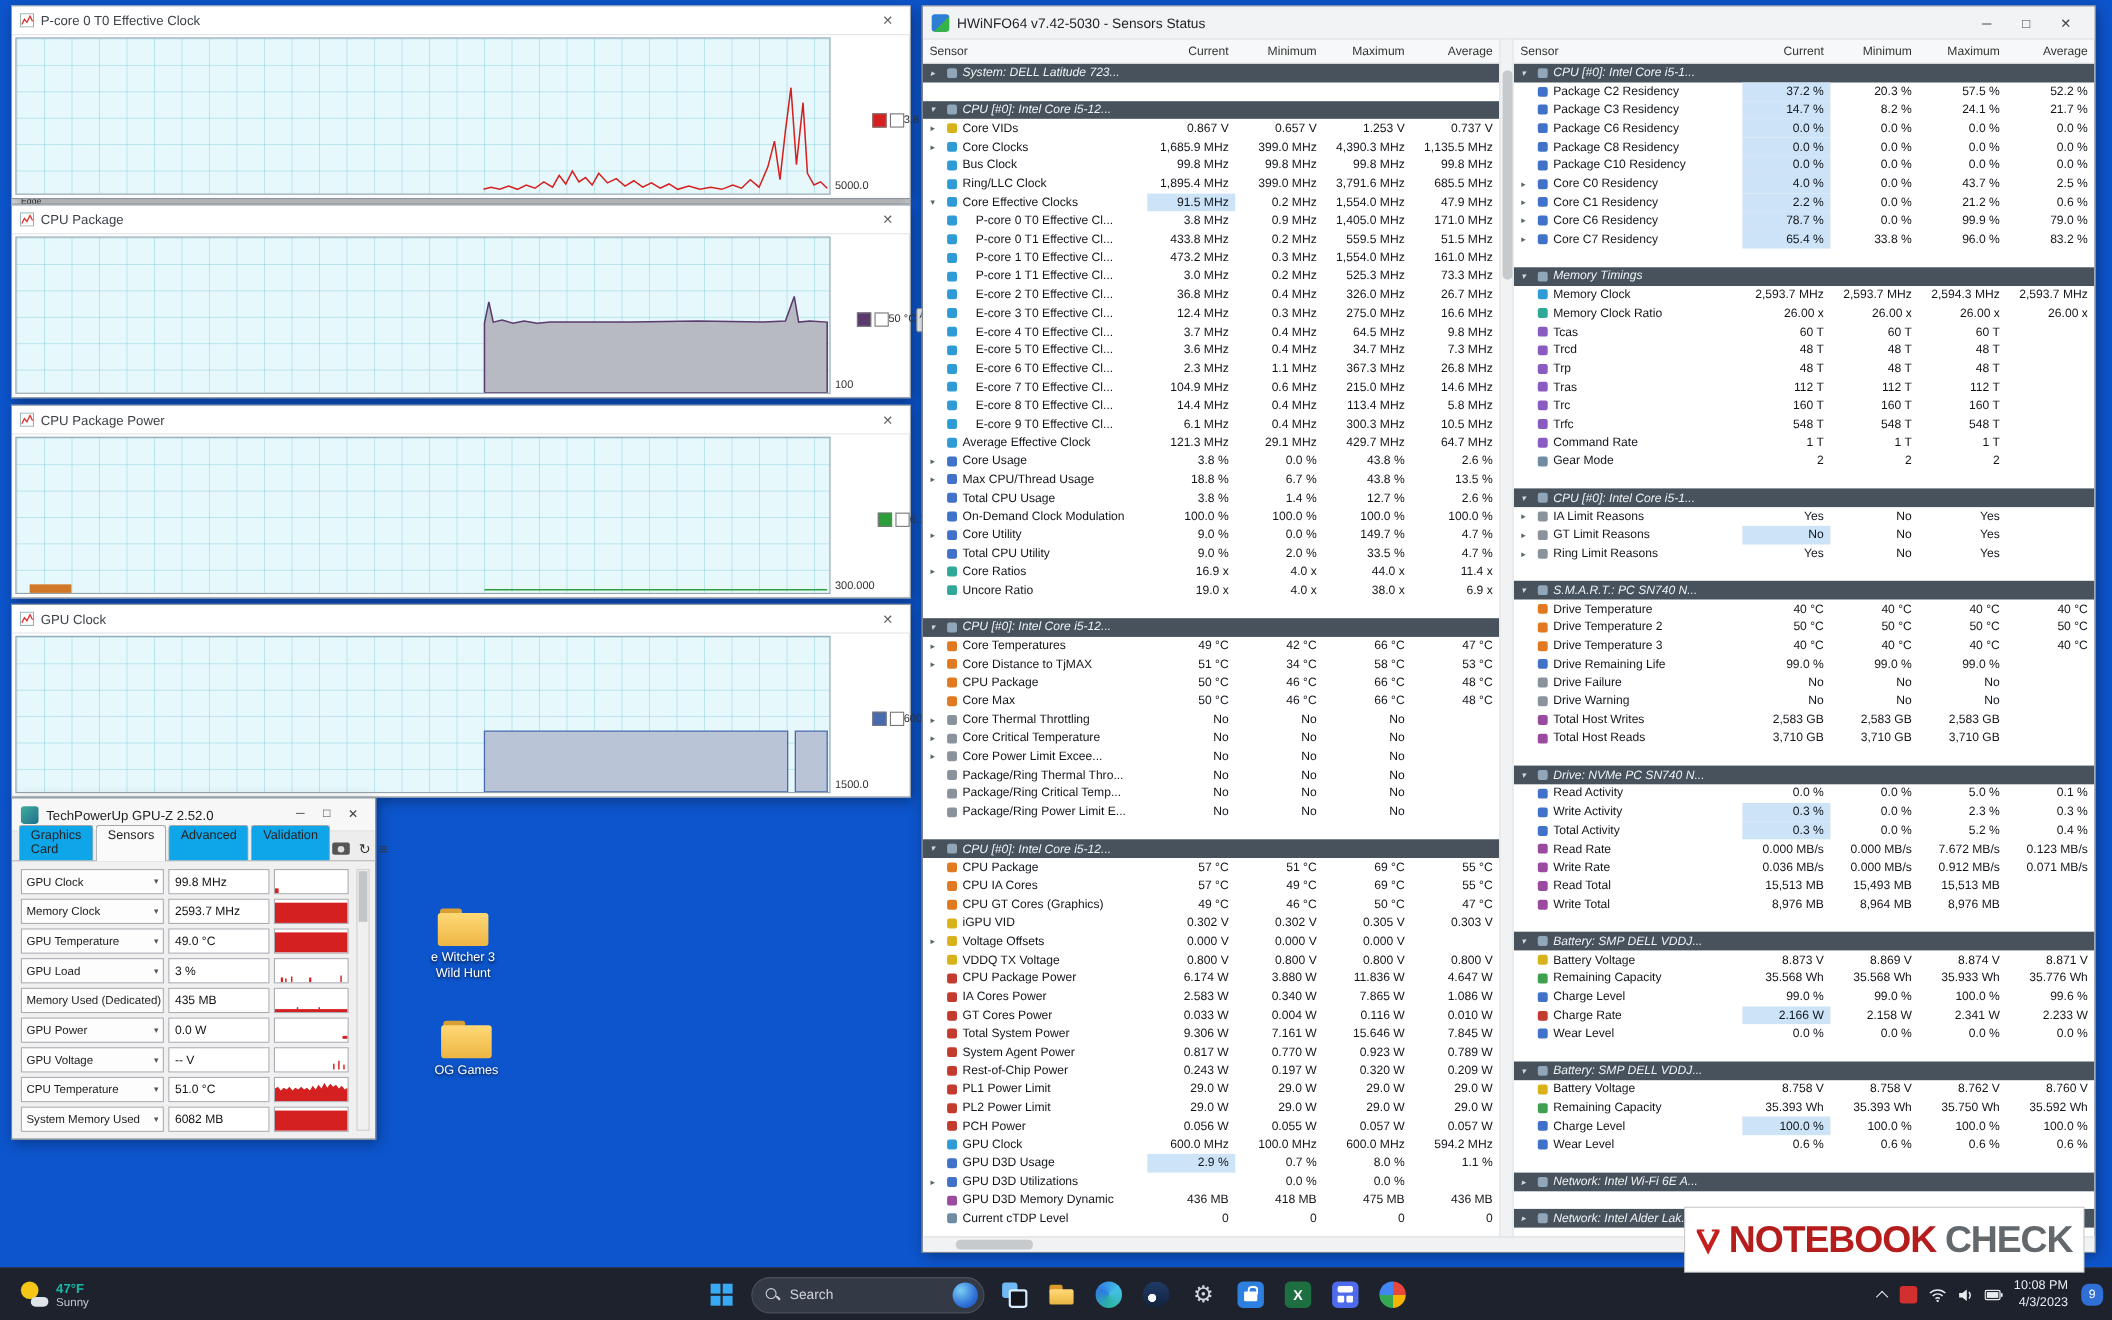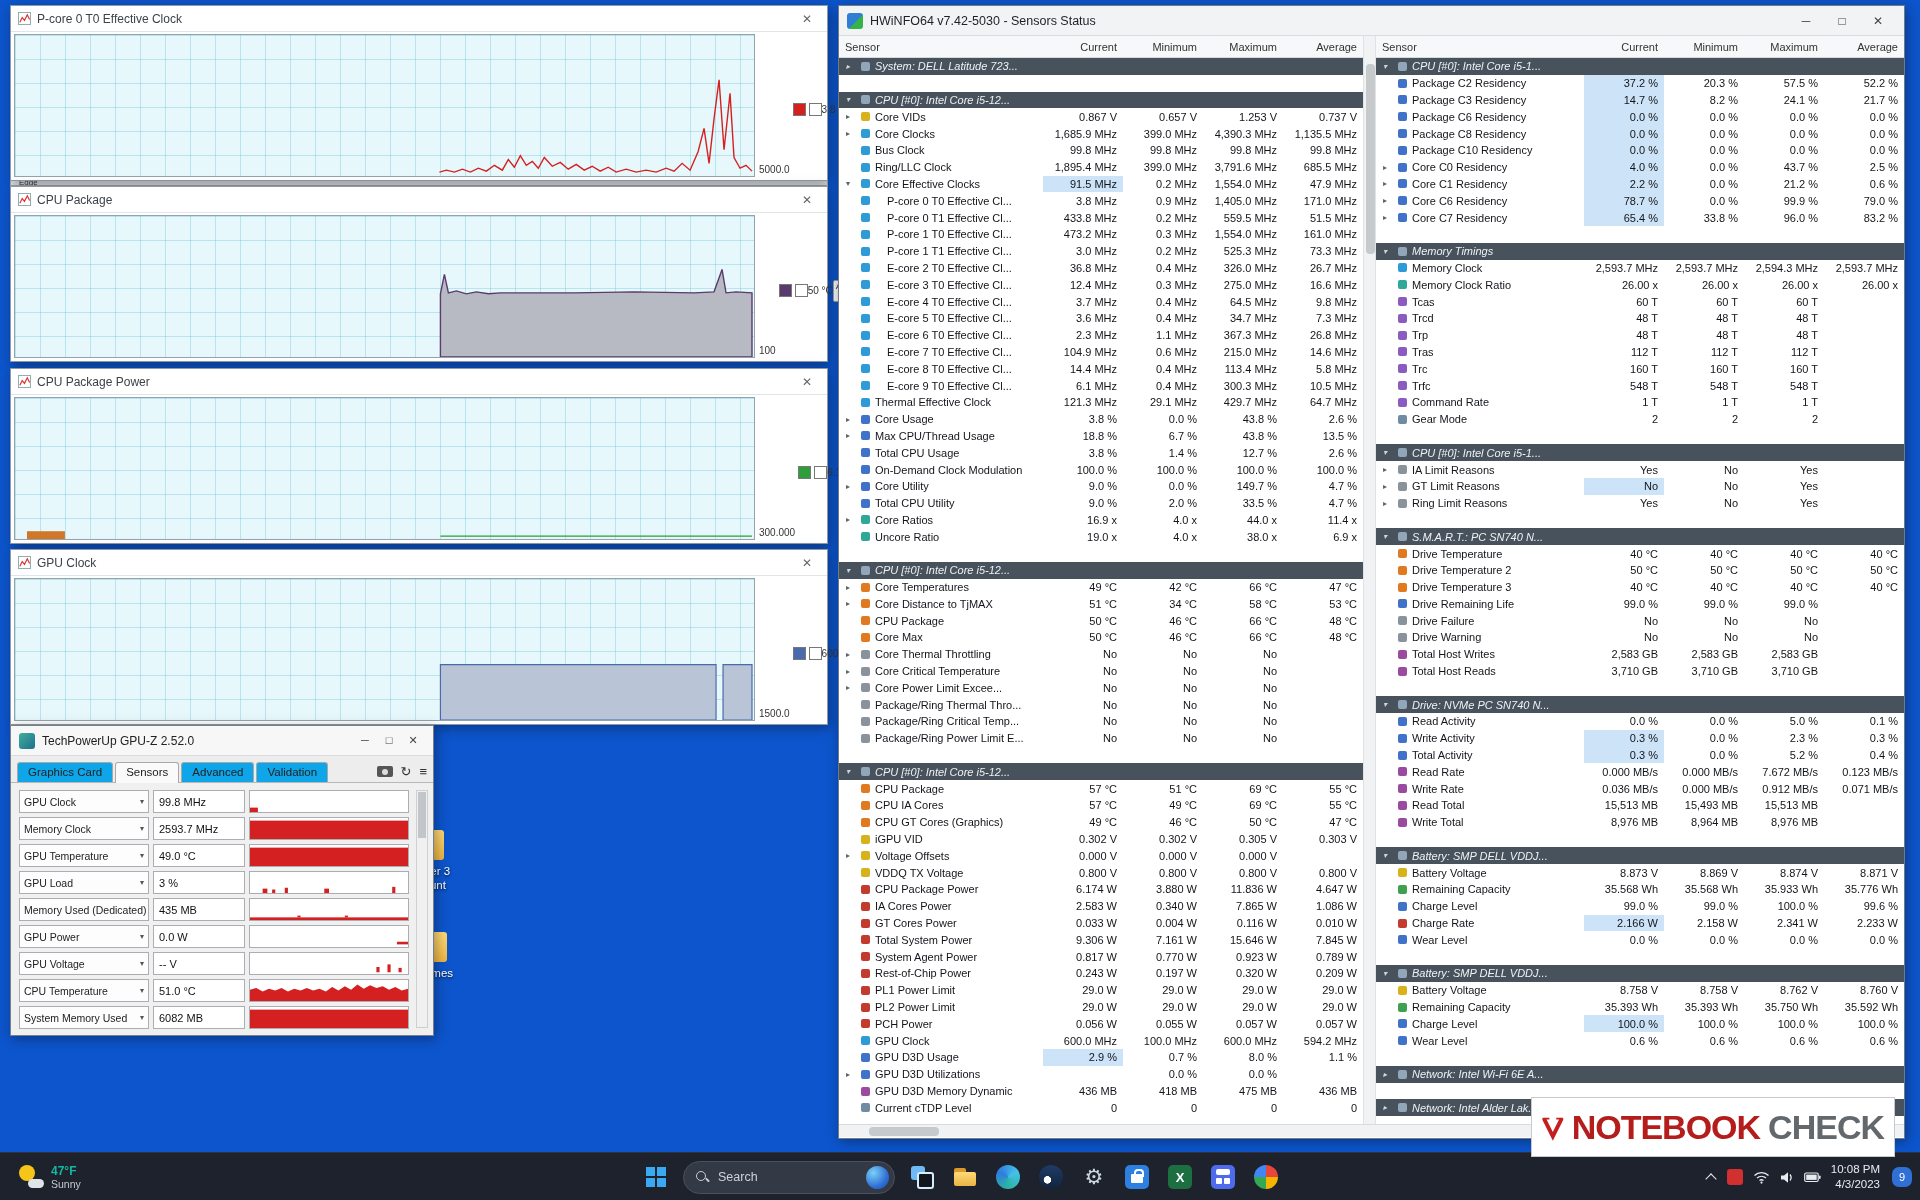--- a/index.html
+++ b/index.html
@@ -26,21 +26,21 @@
 .gbtn{font-size:8px;font-family:inherit;padding:1px 2px;border:1px solid #989898;background:#f0f0f0;border-radius:2px;color:#333}
 .gmin{margin-top:auto;align-self:flex-start;padding-left:3px}
 
 
 .folder{position:absolute;width:124px;text-align:center;color:#fff;font-size:11.5px;line-height:1.25;text-shadow:0 1px 3px rgba(0,0,0,.85)}
 .fico{width:46px;height:34px;margin:0 auto 4px;position:relative}
 .fico::before{content:"";position:absolute;left:2px;top:0;width:20px;height:10px;background:#d99f35;border-radius:3px 3px 0 0}
 .fico::after{content:"";position:absolute;left:0;top:4px;width:46px;height:30px;background:linear-gradient(#ffd976,#edb544);border-radius:3px}
 
 
-#gpuz{left:10px;top:725px;width:424px;height:311px;background:#f0f0f0;border:1px solid #76818a}
+#gpuz{left:10px;top:725px;width:332px;height:311px;background:#f0f0f0;border:1px solid #76818a}
 .ztitle{height:30px;display:flex;align-items:center;gap:7px;background:#f7f7f7;border-bottom:1px solid #dcdcdc;padding:0 8px;font-size:12px;color:#222}
 .zicon{width:16px;height:16px;border-radius:3px;background:linear-gradient(135deg,#3fae9c,#1f6f8c);position:relative}
 .zbtns{margin-left:auto;display:flex}
 .zbtns span{width:24px;text-align:center;color:#444;font-size:11px}
 .ztabs{height:27px;display:flex;align-items:flex-end;padding:0 6px;background:#ededed;border-bottom:1px solid #b8b8b8;position:relative}
 .ztab{font-size:11.5px;color:#222;padding:3px 10px 4px;border:1px solid #a8a8a8;border-bottom:none;background:#0ea5e9;border-radius:3px 3px 0 0;margin-right:2px}
 .ztab.zactive{background:#fafafa;padding-bottom:5px;margin-bottom:-1px}
 .zicons{margin-left:auto;display:flex;align-items:center;gap:8px;padding-bottom:4px}
 .zcam{width:16px;height:11px;background:#555;border-radius:2px;position:relative}
 .zcam::after{content:"";position:absolute;left:5px;top:2.5px;width:6px;height:6px;border-radius:50%;background:#ddd}
@@ -604,21 +604,21 @@
             <span class="hic" style="background: rgb(46, 155, 214);"></span>
             <span class="hlb ch">E-core 9 T0 Effective Cl...</span>
             <span class="hv">6.1 MHz</span>
             <span class="hv">0.4 MHz</span>
             <span class="hv">300.3 MHz</span>
             <span class="hv">10.5 MHz</span>
           </div>
           <div class="hw-row">
             <span class="hx"></span>
             <span class="hic" style="background: rgb(46, 155, 214);"></span>
-            <span class="hlb">Thermal Effective Clock</span>
+            <span class="hlb">Average Effective Clock</span>
             <span class="hv">121.3 MHz</span>
             <span class="hv">29.1 MHz</span>
             <span class="hv">429.7 MHz</span>
             <span class="hv">64.7 MHz</span>
           </div>
           <div class="hw-row">
             <span class="hx">▸</span>
             <span class="hic" style="background: rgb(63, 114, 200);"></span>
             <span class="hlb">Core Usage</span>
             <span class="hv">3.8 %</span>

